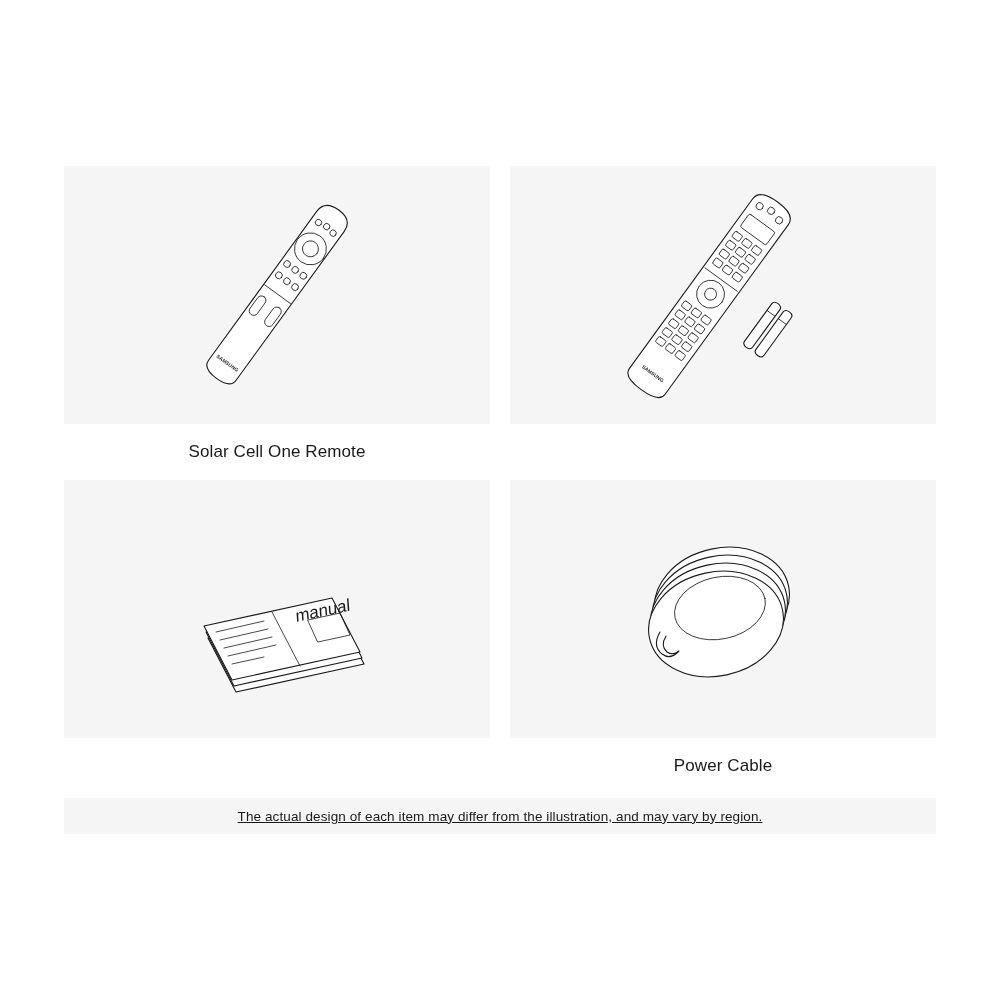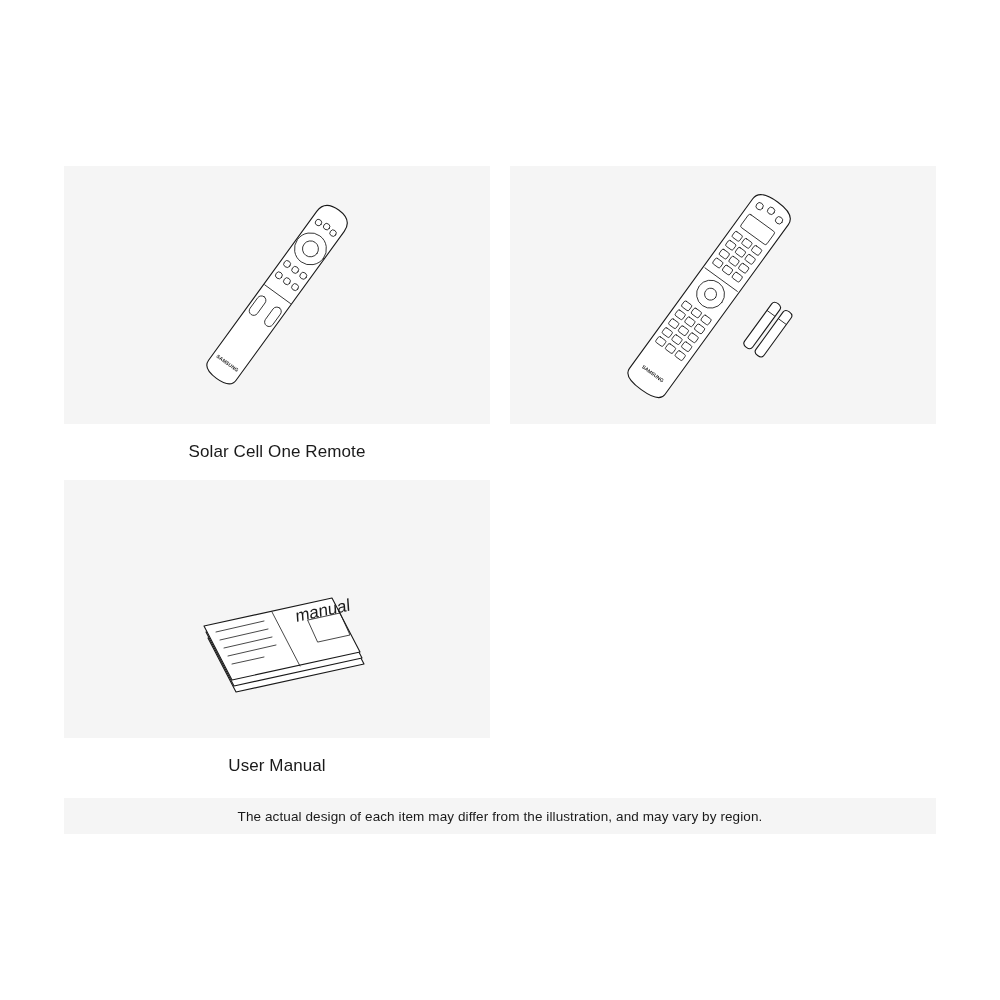--- a/index.html
+++ b/index.html
@@ -63,20 +63,21 @@
     top: 798px;
     width: 872px;
     height: 36px;
     background: #f5f5f5;
     display: flex;
     align-items: center;
     justify-content: center;
     font-size: 13.5px;
     color: #1a1a1a;
     letter-spacing: 0.1px;
+    text-decoration: underline;
   }
   svg {
     display: block;
   }
   .ln {
     fill: none;
     stroke: #1a1a1a;
     stroke-width: 1.1;
     stroke-linejoin: round;
     stroke-linecap: round;
@@ -233,21 +234,39 @@
             </g>
 
             <path class="thin" d="M244 140 L276 133 L286 155 L254 162 Z"></path>
 
             <g transform="translate(232,142) rotate(-12) skewX(-8)">
               <text class="manualword" x="0" y="0">manual</text>
             </g>
           </g>
         </svg>
       </div>
-      <div class="caption">User Manual</div>
-    </div>
-
+    </div>
+
+    <div class="cell right row2">
+      <div class="thumb">
+        <svg width="426" height="258" viewBox="0 0 426 258">
+          <g>
+
+            <ellipse class="lnf" cx="212" cy="120" rx="68" ry="52" transform="rotate(-12 212 120)"></ellipse>
+            <ellipse class="lnf" cx="210" cy="128" rx="68" ry="52" transform="rotate(-12 210 128)"></ellipse>
+            <ellipse class="lnf" cx="208" cy="136" rx="68" ry="52" transform="rotate(-12 208 136)"></ellipse>
+            <ellipse class="lnf" cx="206" cy="144" rx="68" ry="52" transform="rotate(-12 206 144)"></ellipse>
+
+            <ellipse class="thin" cx="210" cy="128" rx="46" ry="31" transform="rotate(-12 210 128)"></ellipse>
+
+            <path class="ln" d="M150 152 q-8 14 2 22 q8 6 16 -2"></path>
+            <path class="ln" d="M156 156 q-6 10 1 16 q6 4 12 -1"></path>
+          </g>
+        </svg>
+      </div>
+      <div class="caption">Power Cable</div>
+    </div>
 
   </div>
 
   <div class="footnote">The actual design of each item may differ from the illustration, and may vary by region.</div>
 
 </div>
 
 </body></html>

